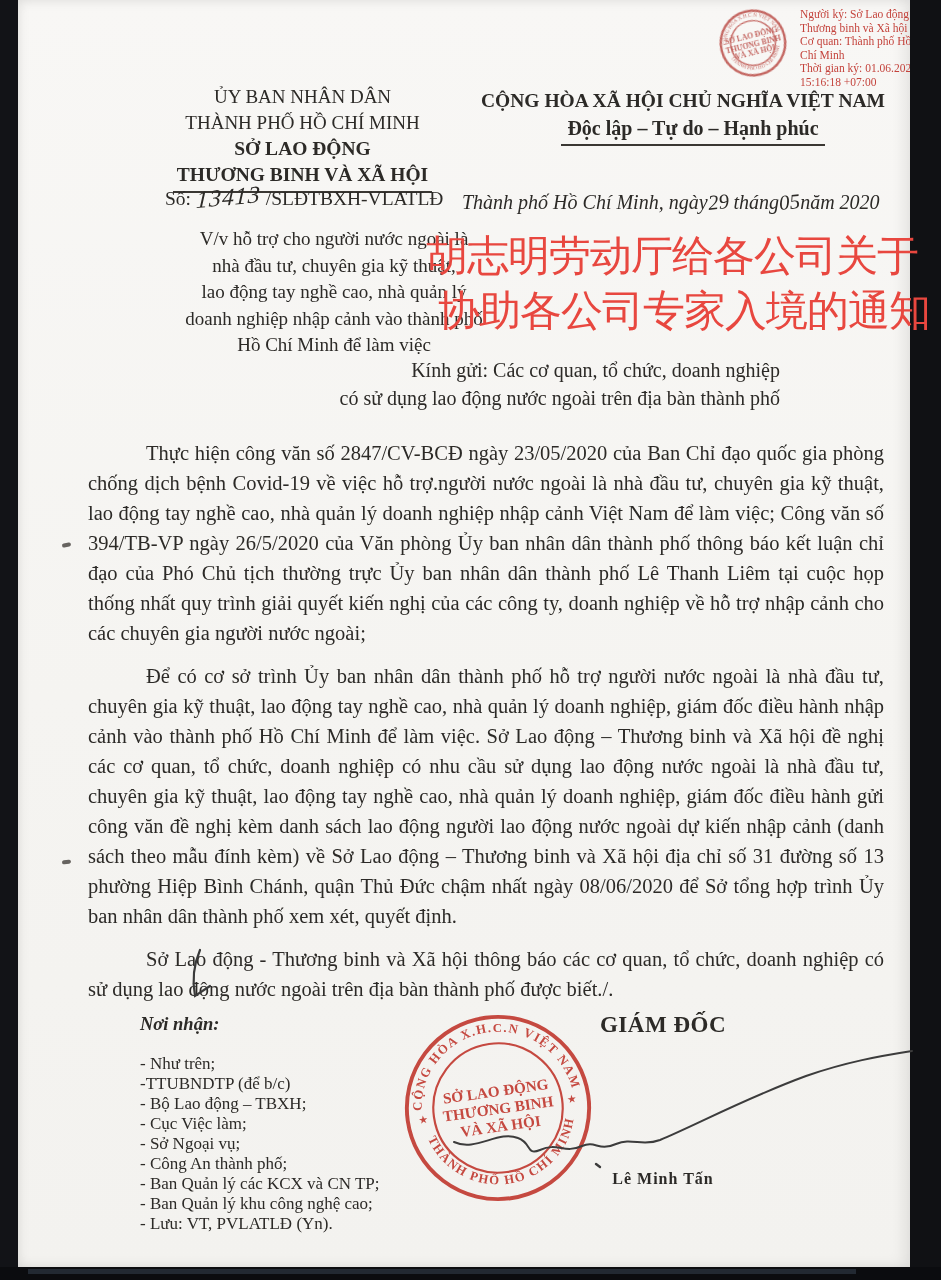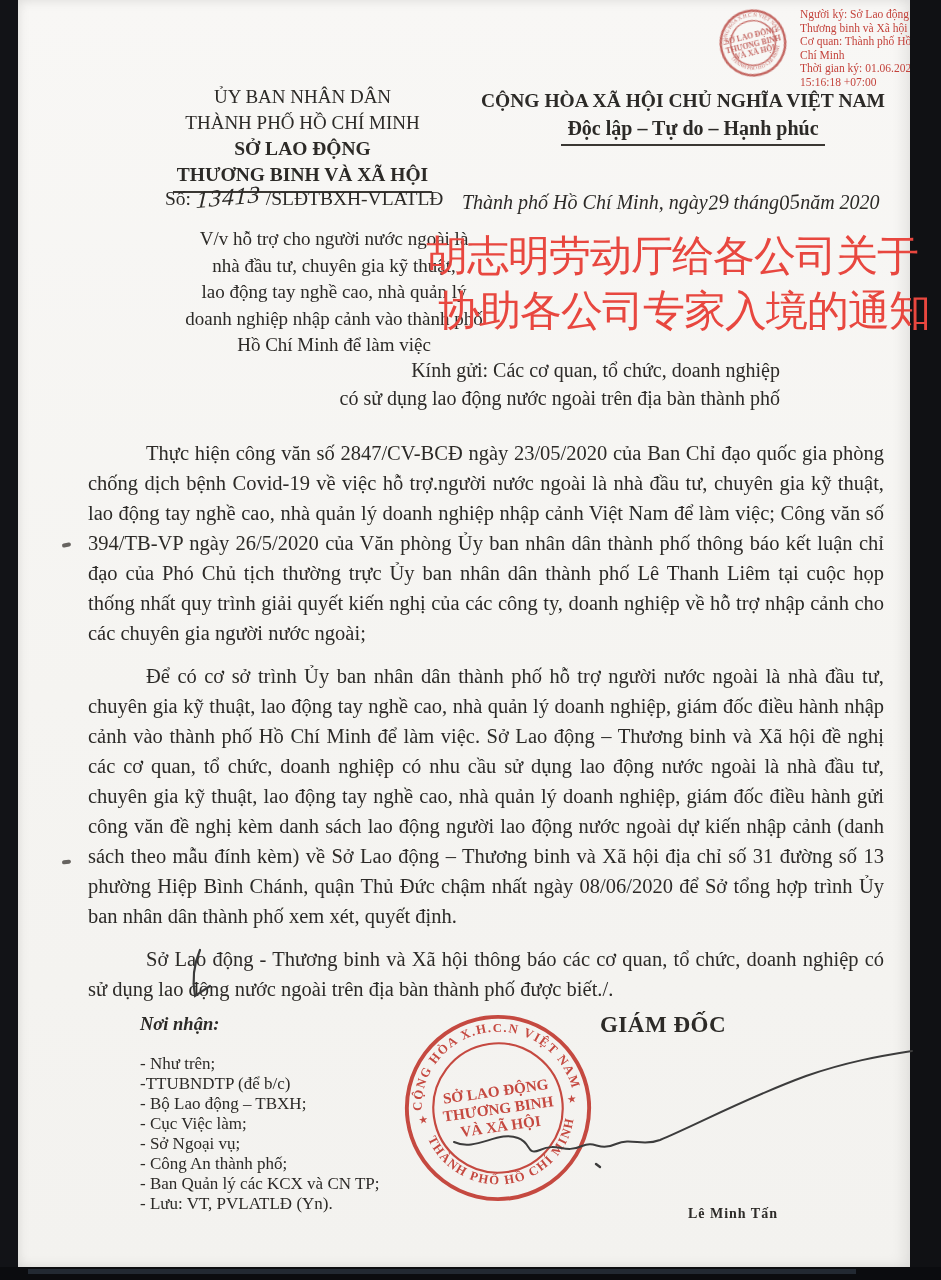--- a/index.html
+++ b/index.html
@@ -39,21 +39,21 @@
   .ov2{left:420px;top:283px;}
 
   .salutation{left:162px;top:356px;width:600px;text-align:right;font-size:20px;line-height:28px;}
 
   .body-text{left:70px;top:438px;width:796px;font-size:20.5px;line-height:30px;text-align:justify;z-index:10;}
   .body-text p{margin:0 0 13px 0;text-indent:58px;}
 
   .recipients-label{left:122px;top:1014px;font-weight:bold;font-style:italic;font-size:18.5px;}
   .recipients{left:122px;top:1042px;width:300px;font-size:17px;line-height:20px;margin-top:12px;}
   .signer-title{left:540px;top:1012px;width:210px;text-align:center;font-weight:bold;font-size:23px;letter-spacing:.5px;}
-  .signer-name{left:530px;top:1170px;width:230px;text-align:right;font-weight:bold;font-size:14px;letter-spacing:1px;margin-top:36px;}
+  .signer-name{left:530px;top:1170px;width:230px;text-align:center;font-weight:bold;font-size:16px;letter-spacing:1px;}
 
   .big-seal{left:382px;top:1010px;width:196px;height:196px;z-index:20;opacity:.92;transform:rotate(-8deg);}
   .signature{left:428px;top:1046px;width:478px;height:132px;z-index:25;}
   .paraph{left:170px;top:948px;width:26px;height:52px;z-index:12;}
 
   .smudge{background:#37332f;border-radius:2px;opacity:.75;}
 
   .band-right{position:absolute;left:910px;top:0;width:31px;height:1280px;background:#101114;}
   .band-left{position:absolute;left:0;top:0;width:18px;height:1280px;background:#121317;}
   .band-bottom{position:absolute;left:0;top:1267px;width:941px;height:13px;background:#0b0c0f;}
@@ -138,20 +138,21 @@
 
     <div class="abs recipients-label">Nơi nhận:</div>
     <div class="abs recipients">
       <div>- Như trên;</div>
       <div>-TTUBNDTP (để b/c)</div>
       <div>- Bộ Lao động – TBXH;</div>
       <div>- Cục Việc làm;</div>
       <div>- Sở Ngoại vụ;</div>
       <div>- Công An thành phố;</div>
       <div>- Ban Quản lý các KCX và CN TP;</div>
+      <div>- Ban Quản lý khu công nghệ cao;</div>
       <div>- Lưu: VT, PVLATLĐ (Yn).</div>
     </div>
 
     <div class="abs signer-title">GIÁM ĐỐC</div>
 
     <svg class="abs big-seal" viewBox="0 0 200 200">
       <circle cx="100" cy="100" r="93" fill="none" stroke="#c23b32" stroke-width="4"></circle>
       <circle cx="100" cy="100" r="66" fill="none" stroke="#c23b32" stroke-width="2.2"></circle>
       <defs>
         <path id="bsTop" d="M 22 100 A 78 78 0 0 1 178 100"></path>

